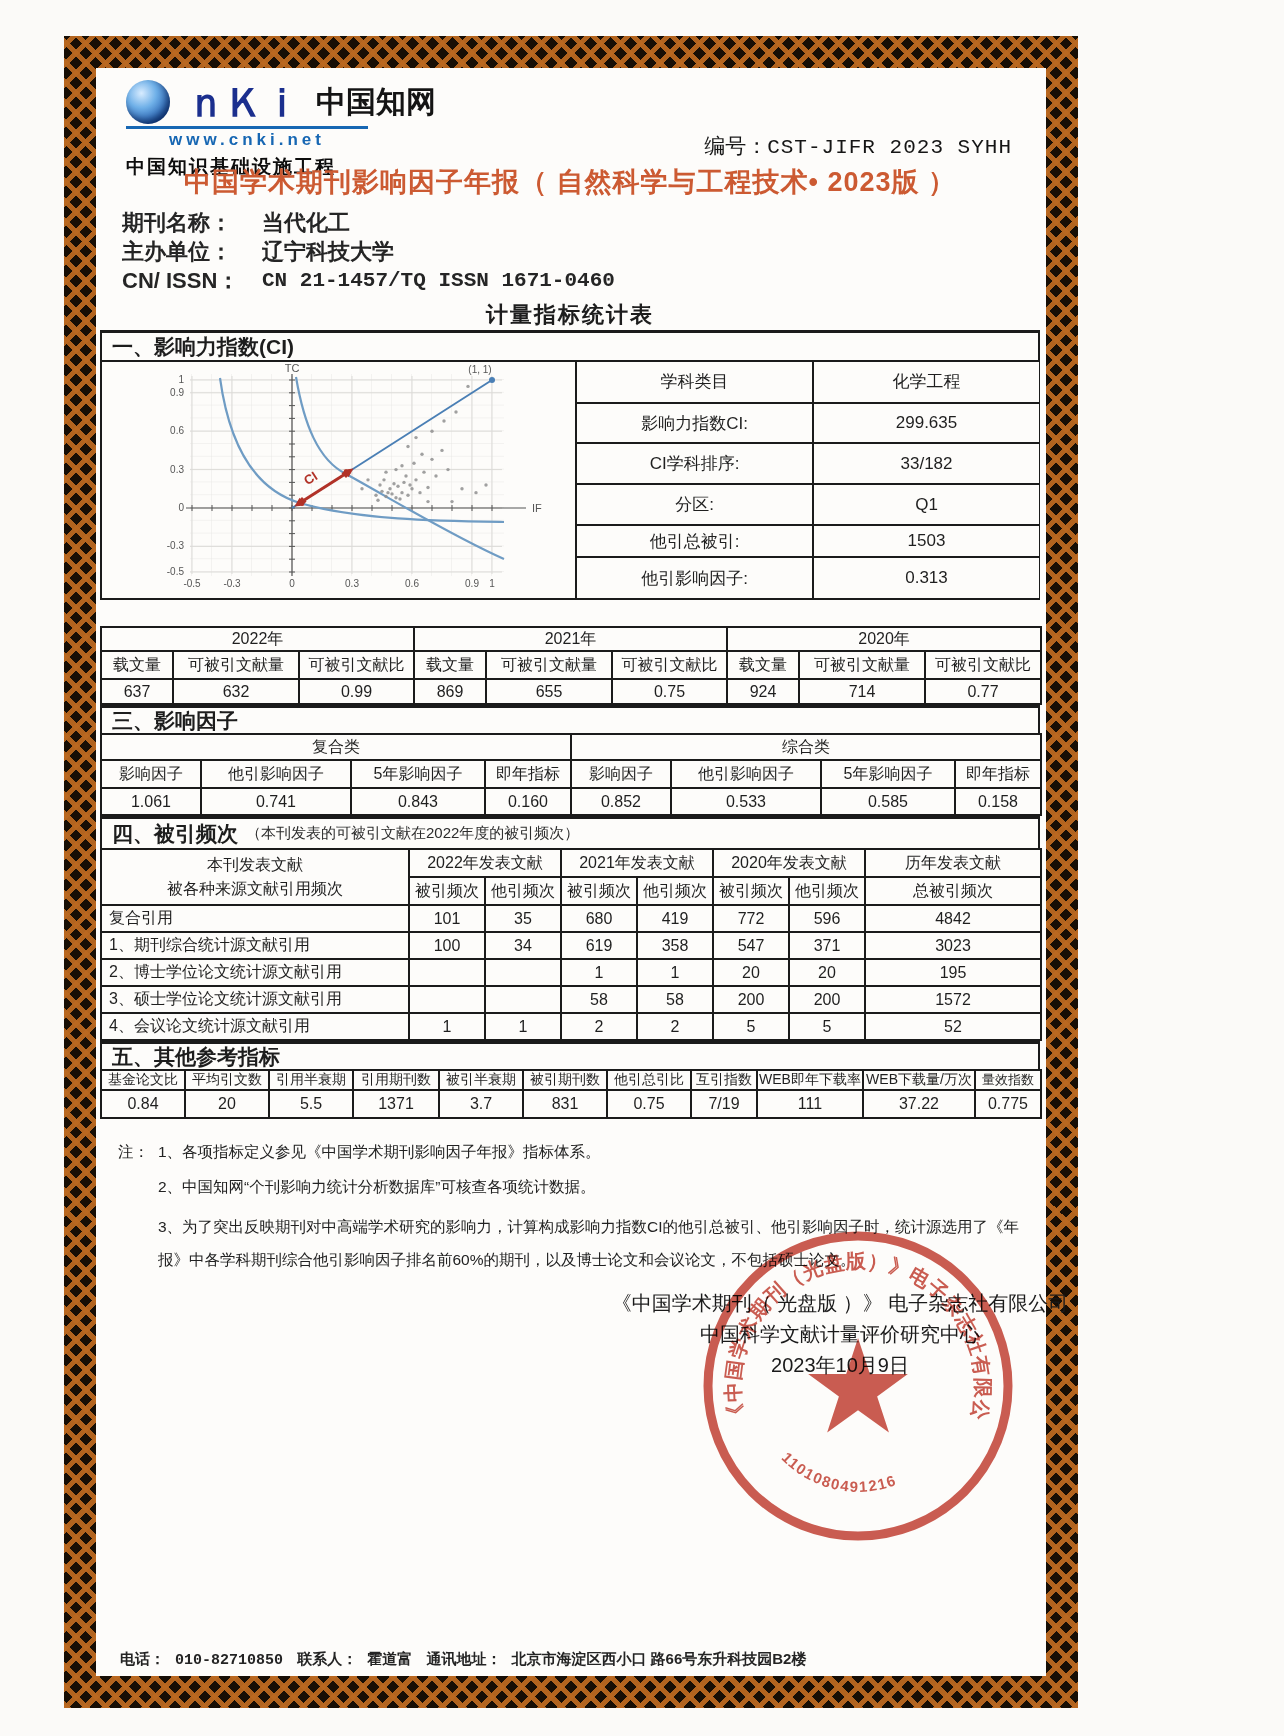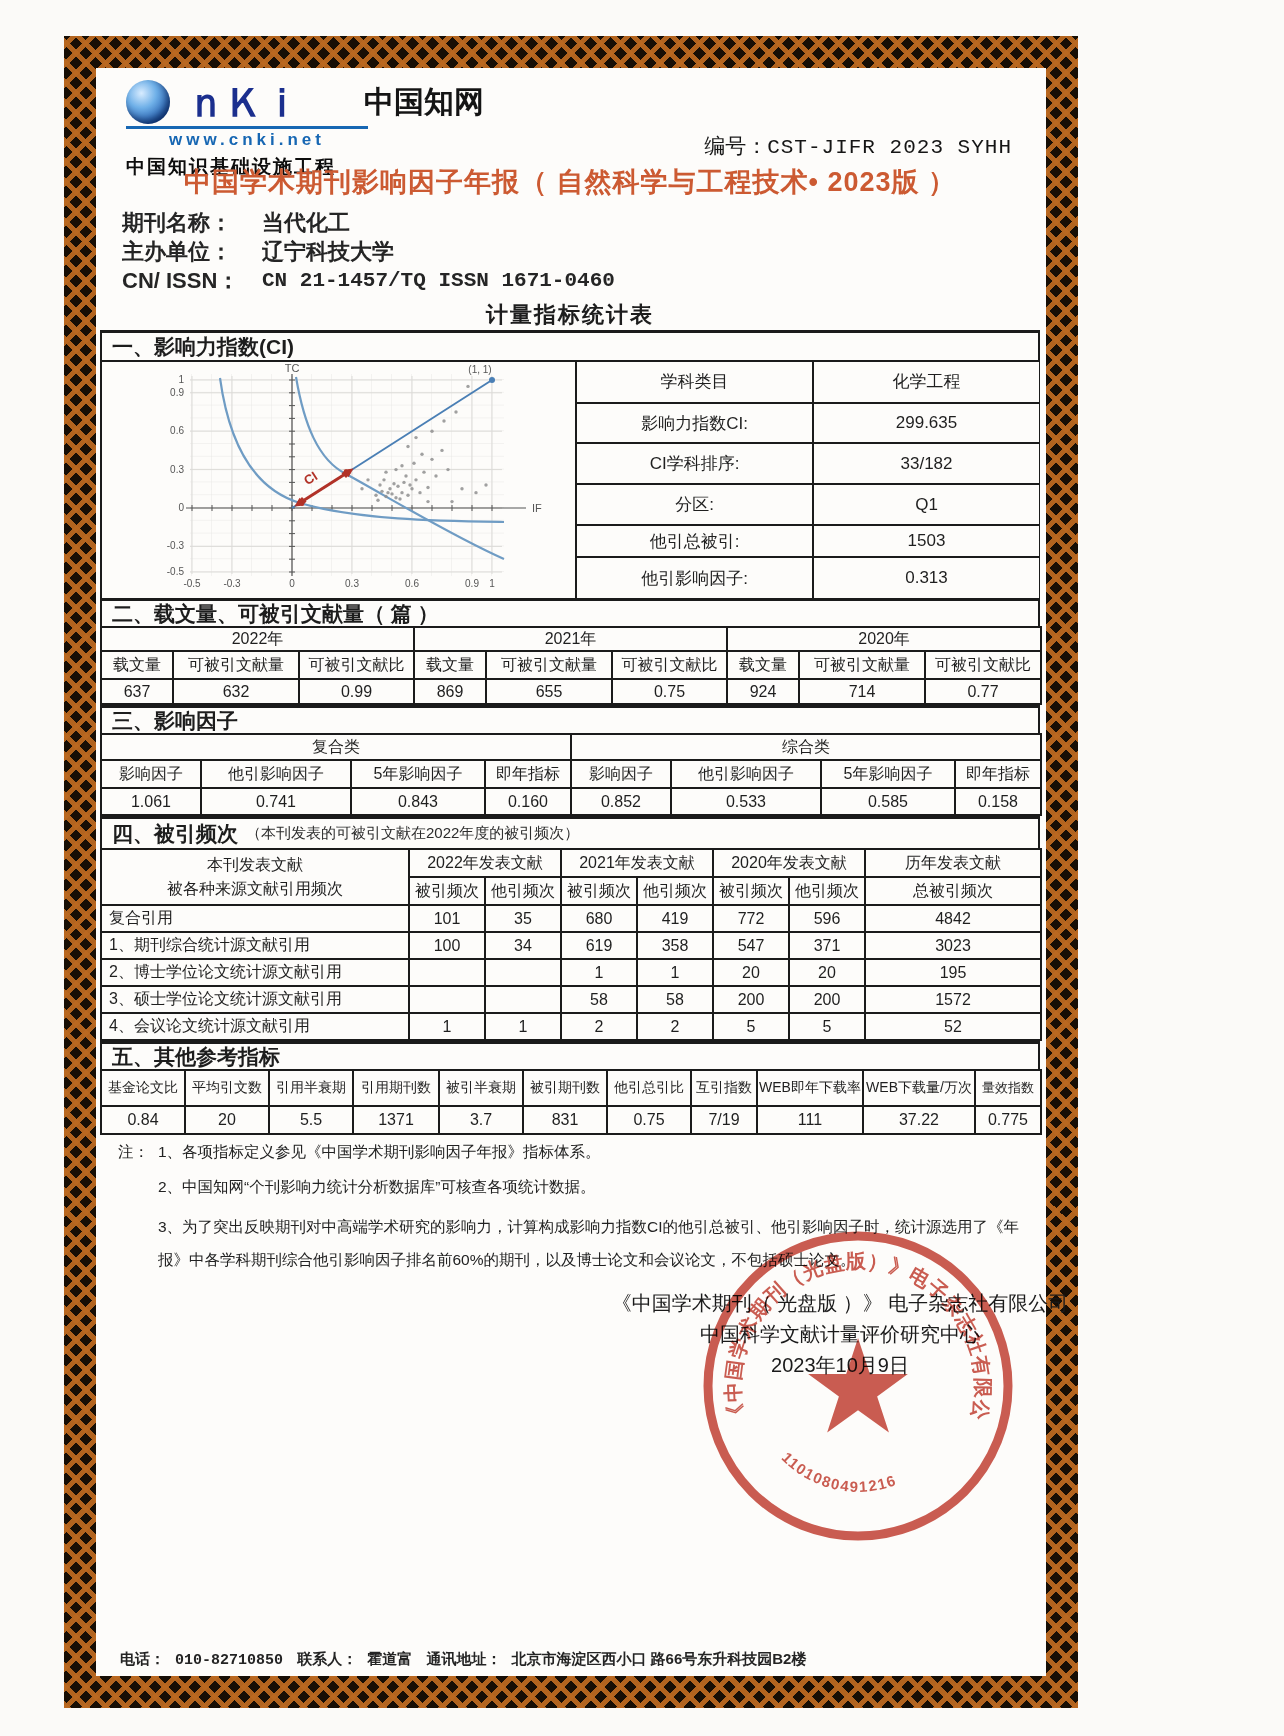--- a/index.html
+++ b/index.html
@@ -11,21 +11,21 @@
            repeating-linear-gradient(45deg, rgba(186,104,32,.95) 0 5px, rgba(0,0,0,0) 5px 14px),
            repeating-linear-gradient(-45deg, rgba(186,104,32,.95) 0 5px, rgba(23,14,5,1) 5px 14px);}
   .page{position:absolute;left:96px;top:68px;width:950px;height:1608px;background:#fdfcfa;}
 
   .logo{position:absolute;left:126px;top:80px;}
   .logo-row1{display:flex;align-items:center;gap:16px;}
   .globe{width:44px;height:44px;border-radius:50%;
          background:radial-gradient(circle at 35% 30%, #d8ecff 0%, #6fb0e8 35%, #1c55a8 75%, #0b2d63 100%);
          box-shadow:inset -3px -4px 6px rgba(0,0,20,.4);}
   .brand{font-size:40px;font-weight:bold;color:#1b2f8e;letter-spacing:-2px;line-height:40px;}
-  .brand-cn{font-size:30px;font-weight:bold;color:#141414;font-family:"DejaVu Serif","Liberation Serif",serif;margin-left:48px;}
+  .brand-cn{font-size:30px;font-weight:bold;color:#141414;font-family:"DejaVu Serif","Liberation Serif",serif;}
   .logo-url{display:block;width:242px;margin-top:2px;border-top:3px solid #1767b3;border-bottom:0;
             color:#1767b3;font-weight:bold;font-size:17px;letter-spacing:4px;text-align:center;padding:1px 0;}
   .logo-tag{display:block;margin-top:3px;font-size:19px;font-weight:bold;letter-spacing:2px;color:#0d0d0d;}
 
   .doc-no{position:absolute;left:612px;top:132px;width:400px;text-align:right;font-size:21px;color:#151515;}
   .doc-no .mono{font-family:"Liberation Mono","DejaVu Sans Mono",monospace;letter-spacing:1px;}
 
   .main-title{position:absolute;left:100px;top:164px;width:940px;text-align:center;
               font-size:27px;font-weight:bold;color:#cc5a32;letter-spacing:1px;}
 
@@ -293,23 +293,20 @@
         <td>1503</td>
       </tr>
       <tr style="height:39px">
         <td>他引影响因子:</td>
         <td>0.313</td>
       </tr>
     </tbody>
       </table>
   </div>
 
-  <div class="sec-head" style="top:598px;height:30px;">
-    <span>二、载文量、可被引文献量（ 篇 ）</span>
-  </div>
   <table class="grid" style="left:100px;top:626px;width:940px;">
     <colgroup>
       <col style="width:72px">
         <col style="width:126px">
         <col style="width:115px">
       <col style="width:72px">
         <col style="width:126px">
         <col style="width:115px">
       <col style="width:72px">
         <col style="width:126px">
@@ -487,21 +484,21 @@
         <col style="width:86px">
       <col style="width:84px">
         <col style="width:84px">
         <col style="width:84px">
         <col style="width:66px">
       <col style="width:106px">
         <col style="width:112px">
         <col style="width:66px">
     </colgroup>
     <tbody>
-        <tr style="height:36px">
+        <tr style="height:20px">
       <td style="font-size:14px">基金论文比</td>
       <td style="font-size:14px">平均引文数</td>
       <td style="font-size:14px">引用半衰期</td>
       <td style="font-size:14px">引用期刊数</td>
       <td style="font-size:14px">被引半衰期</td>
       <td style="font-size:14px">被引期刊数</td>
       <td style="font-size:14px">他引总引比</td>
       <td style="font-size:14px">互引指数</td>
       <td style="font-size:14px">WEB即年下载率</td>
       <td style="font-size:14px">WEB下载量/万次</td>

